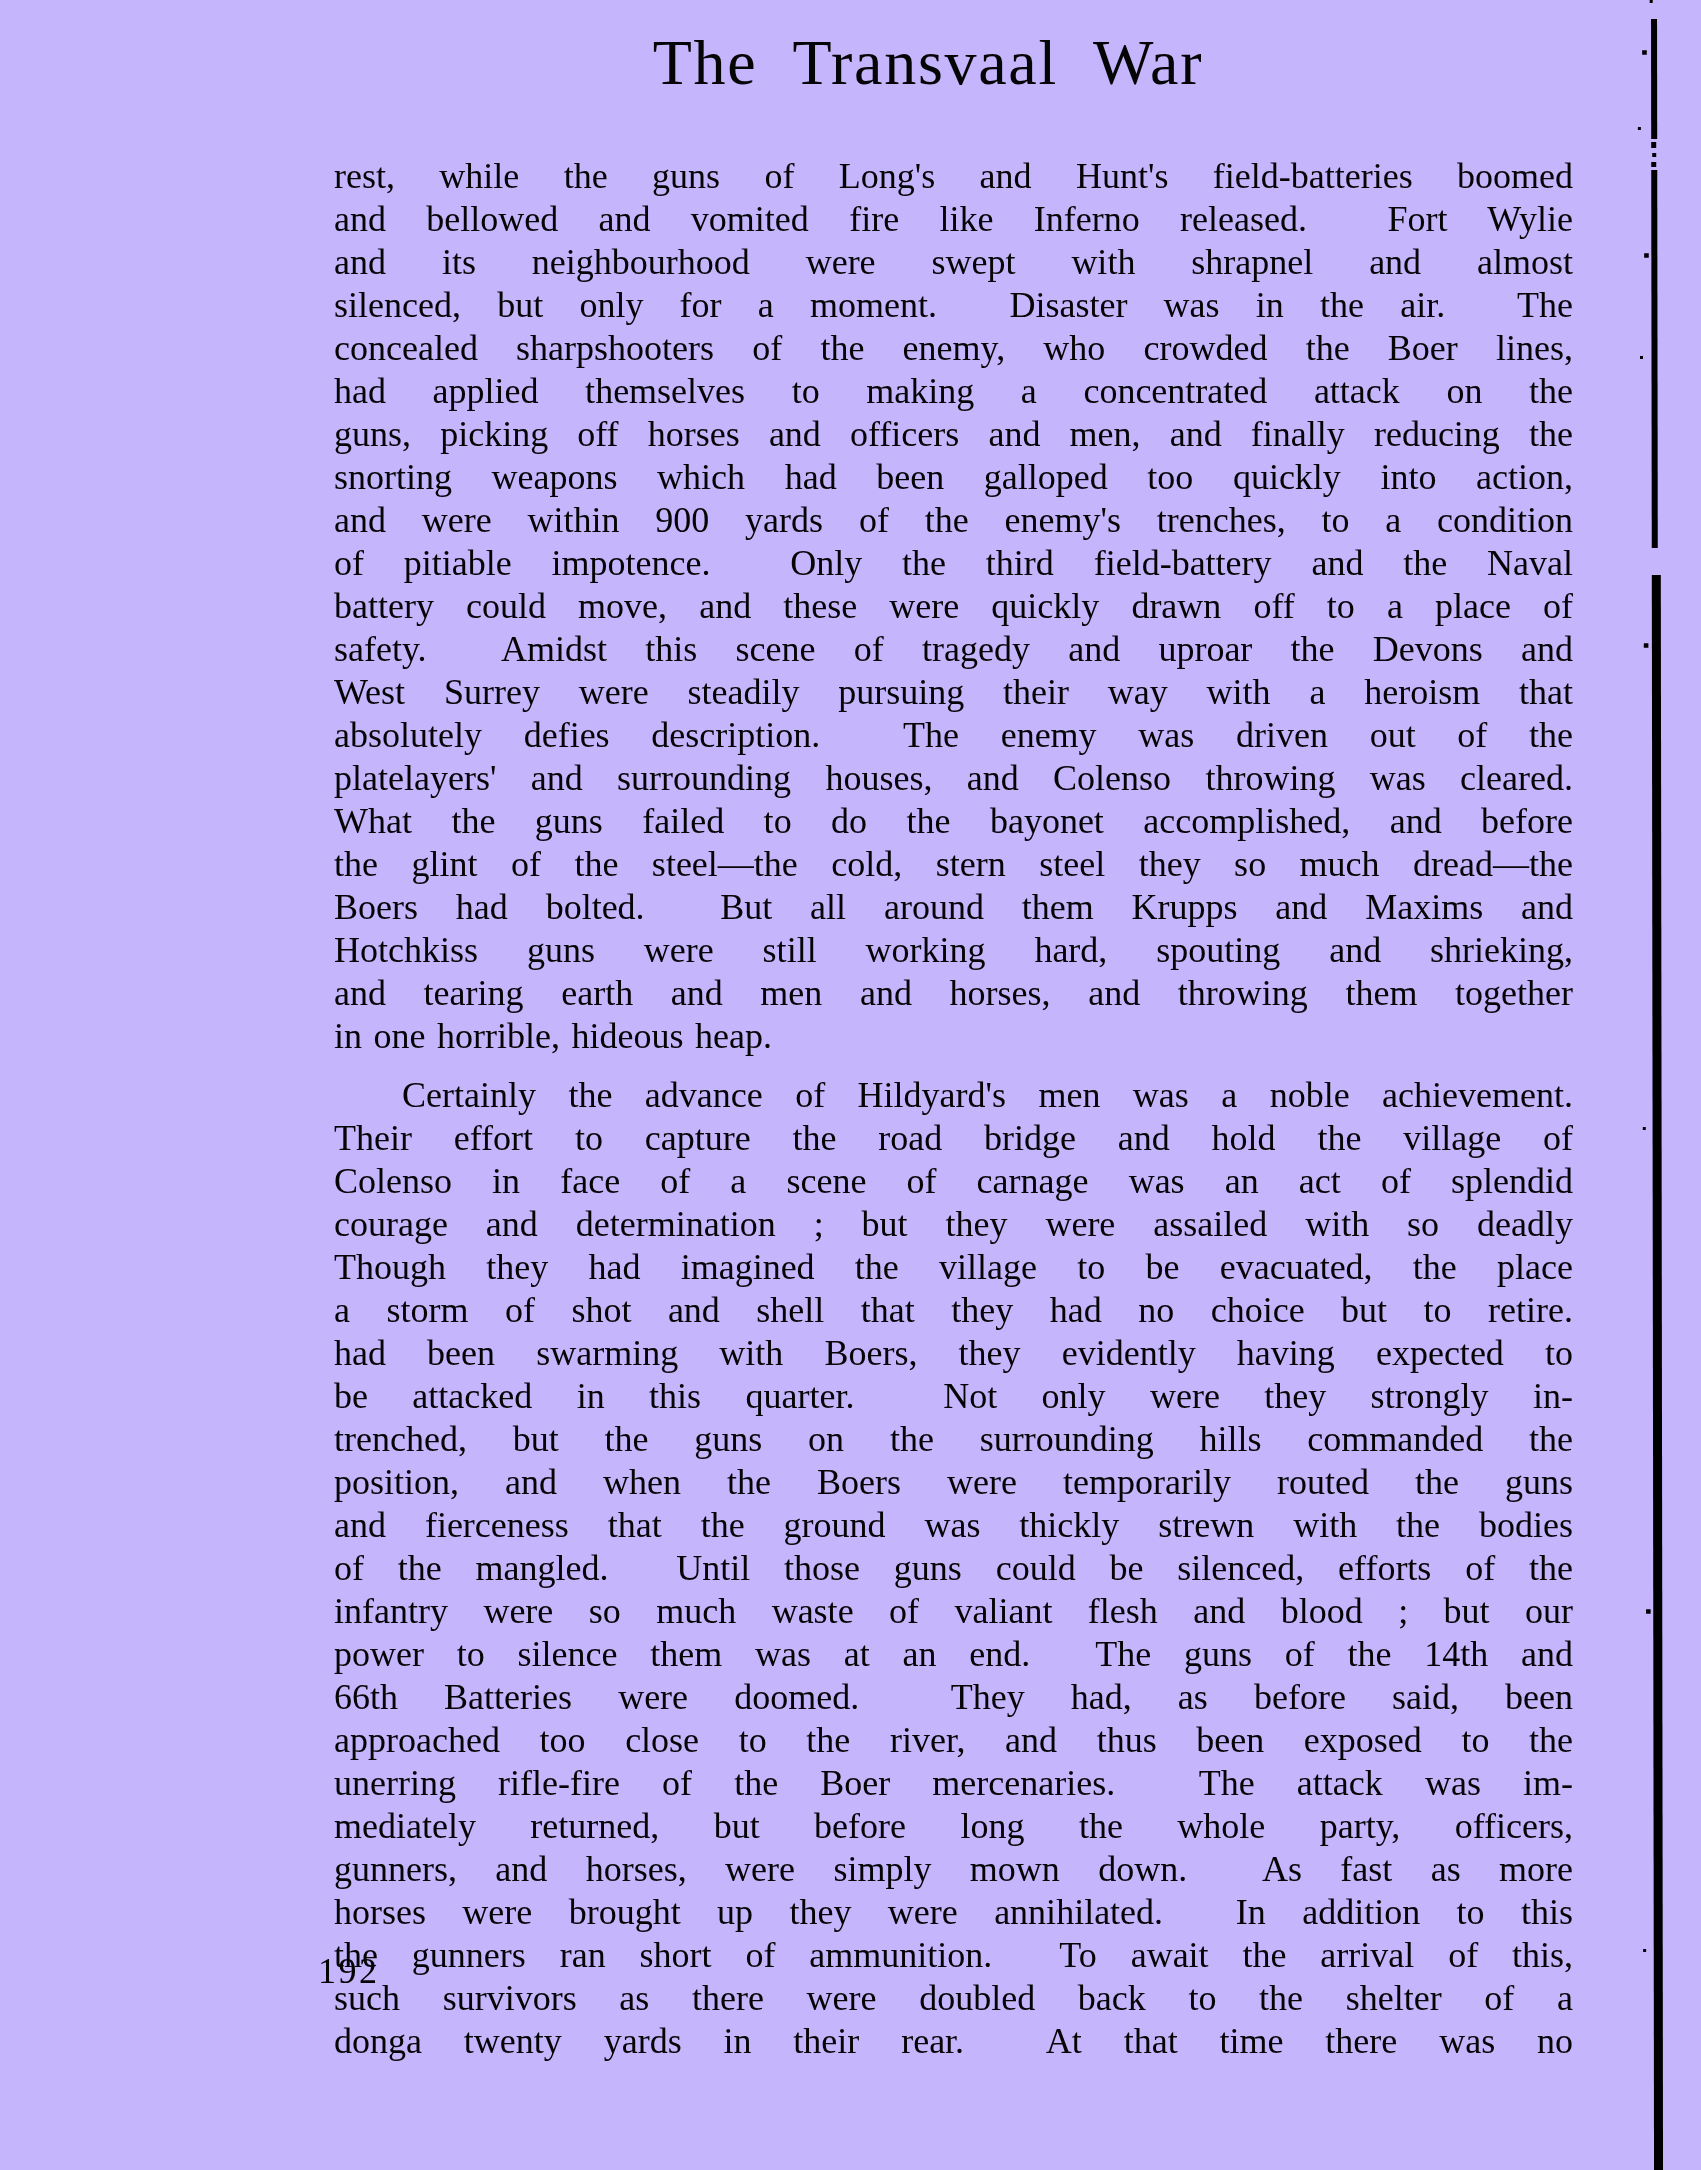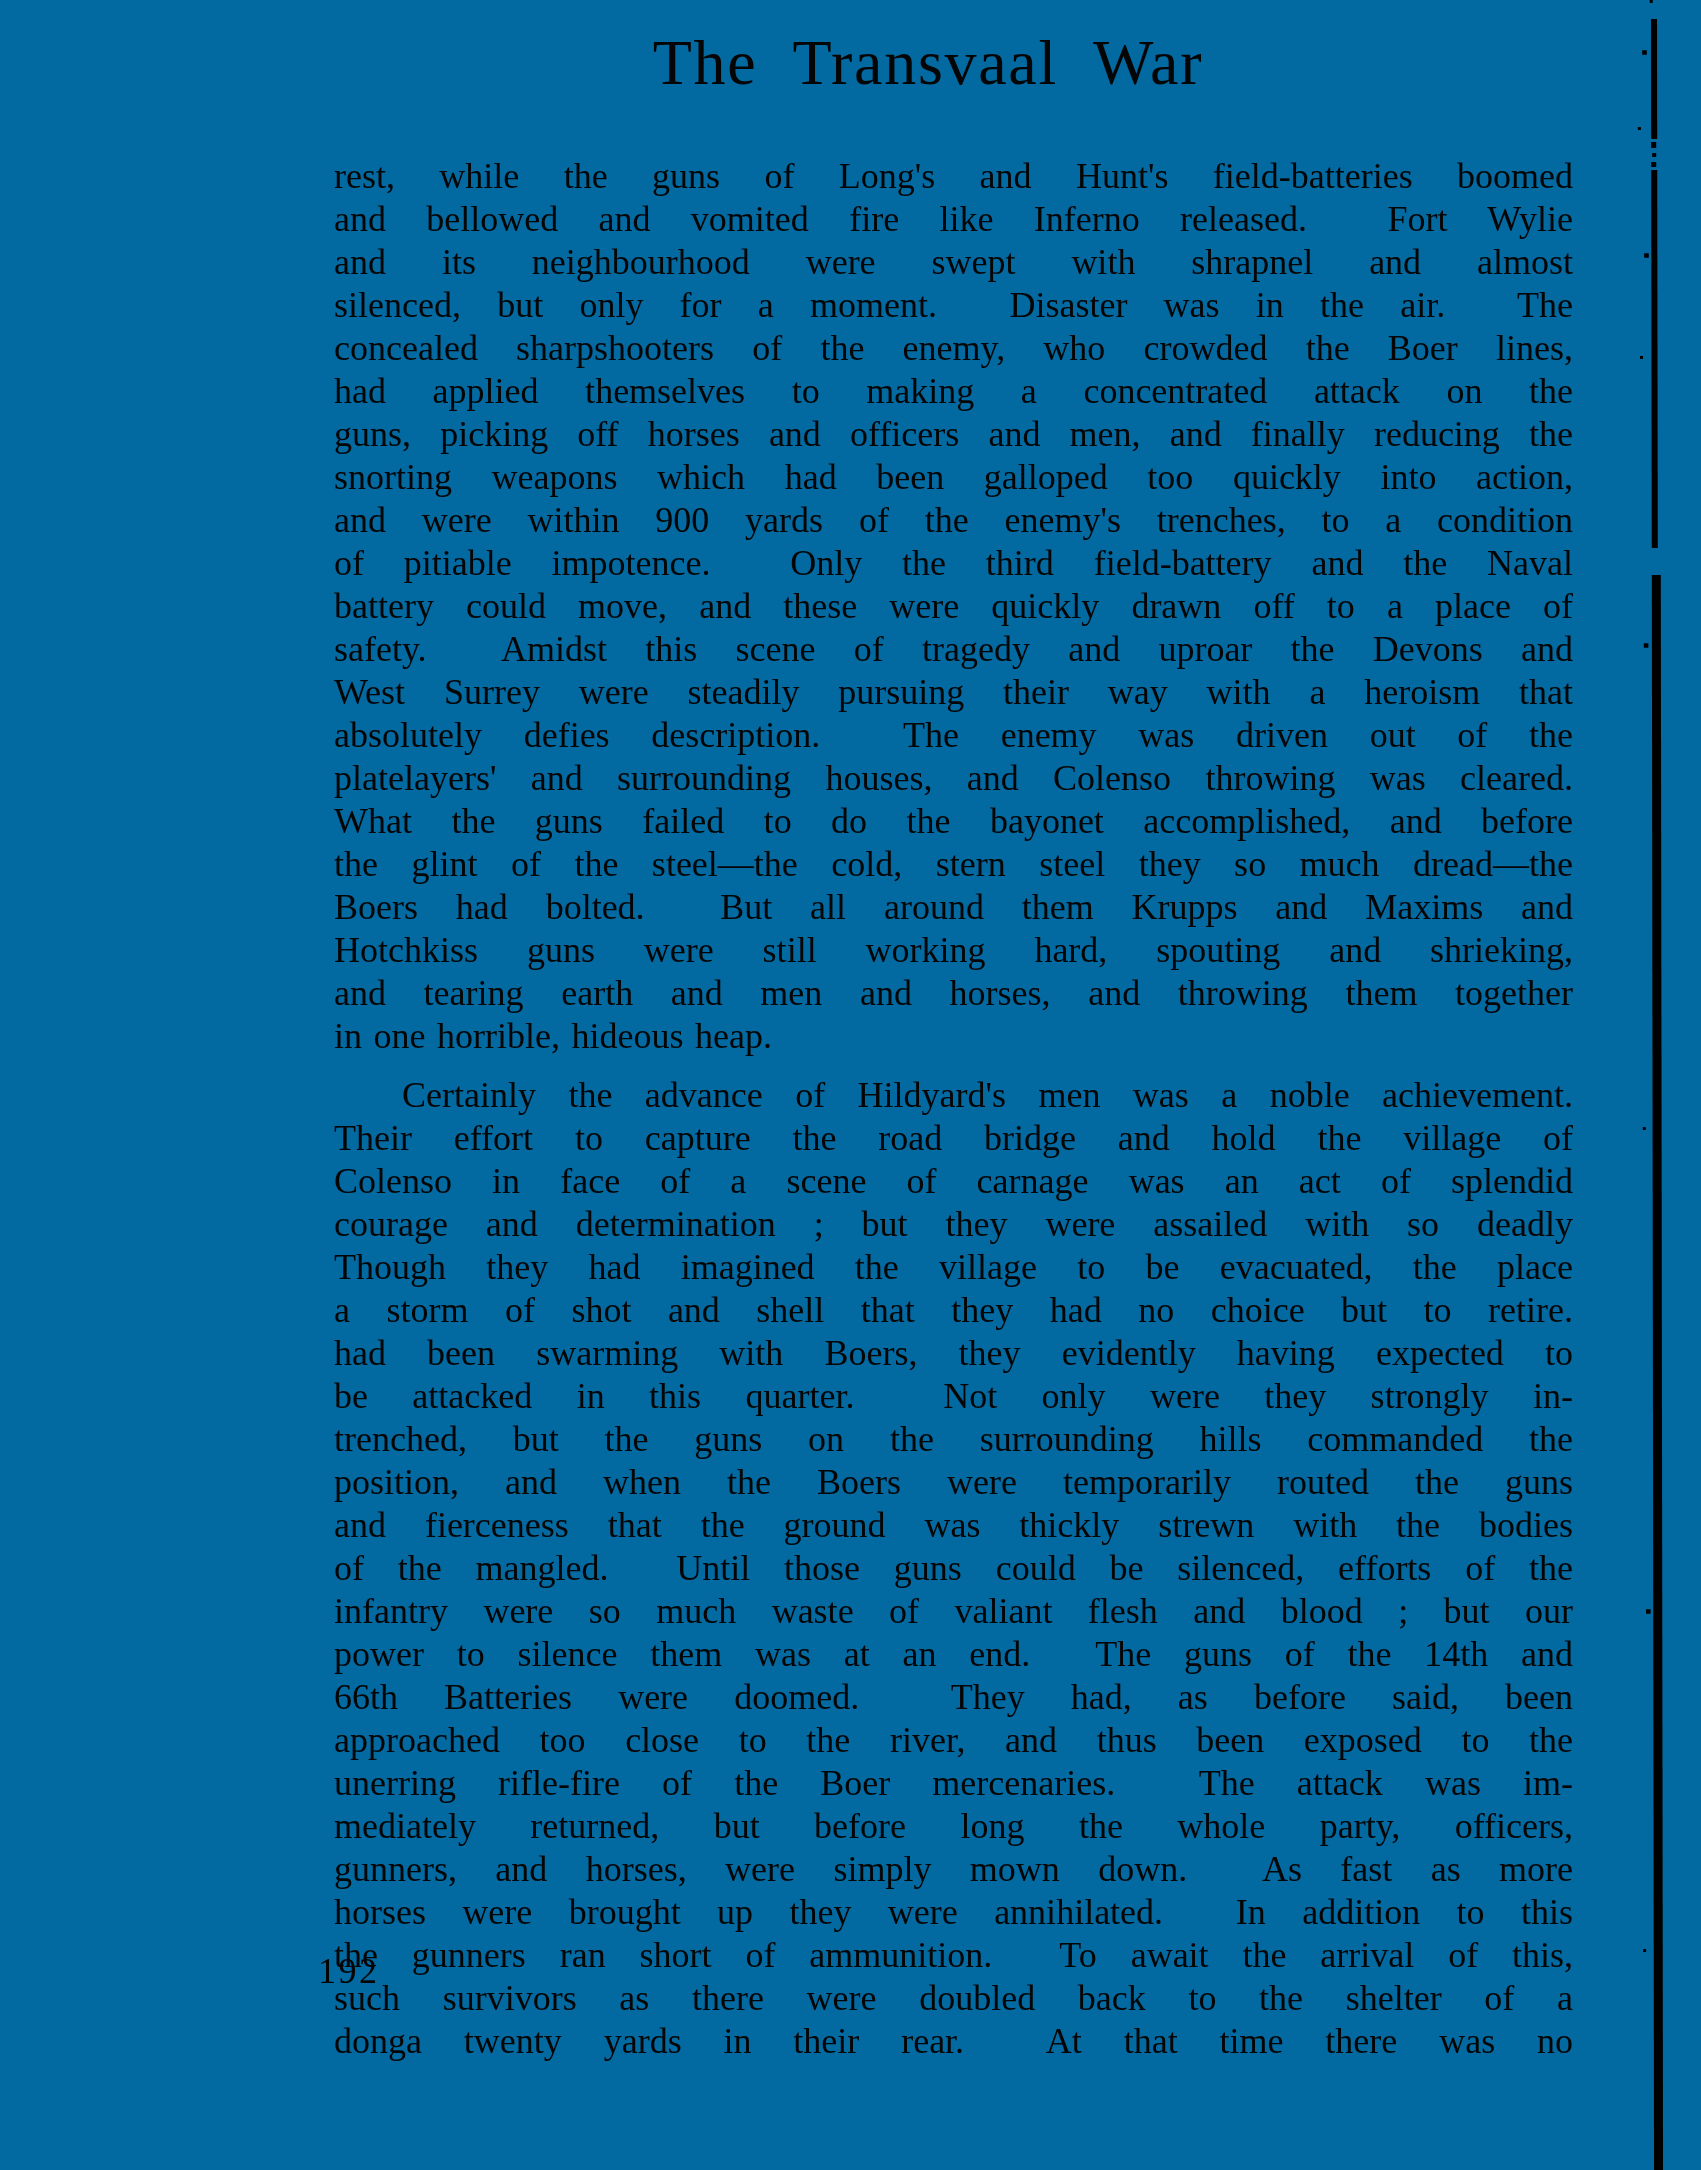--- a/index.html
+++ b/index.html
@@ -11,21 +11,21 @@
     width: 1701px;
     height: 2171px;
     overflow: hidden;
     position: relative;
     font-family: "Liberation Serif", "DejaVu Serif", serif;
     color: #050505;
   }
   .page {
     position: absolute;
     inset: 0;
-    background: #0369a1;
+    background: #c4b5fd;
   }
   .page-title {
     position: absolute;
     top: 30.5px;
     left: 318px;
     width: 1271px;
     padding-right: 51px;
     box-sizing: border-box;
     text-align: center;
     font-size: 64px;

